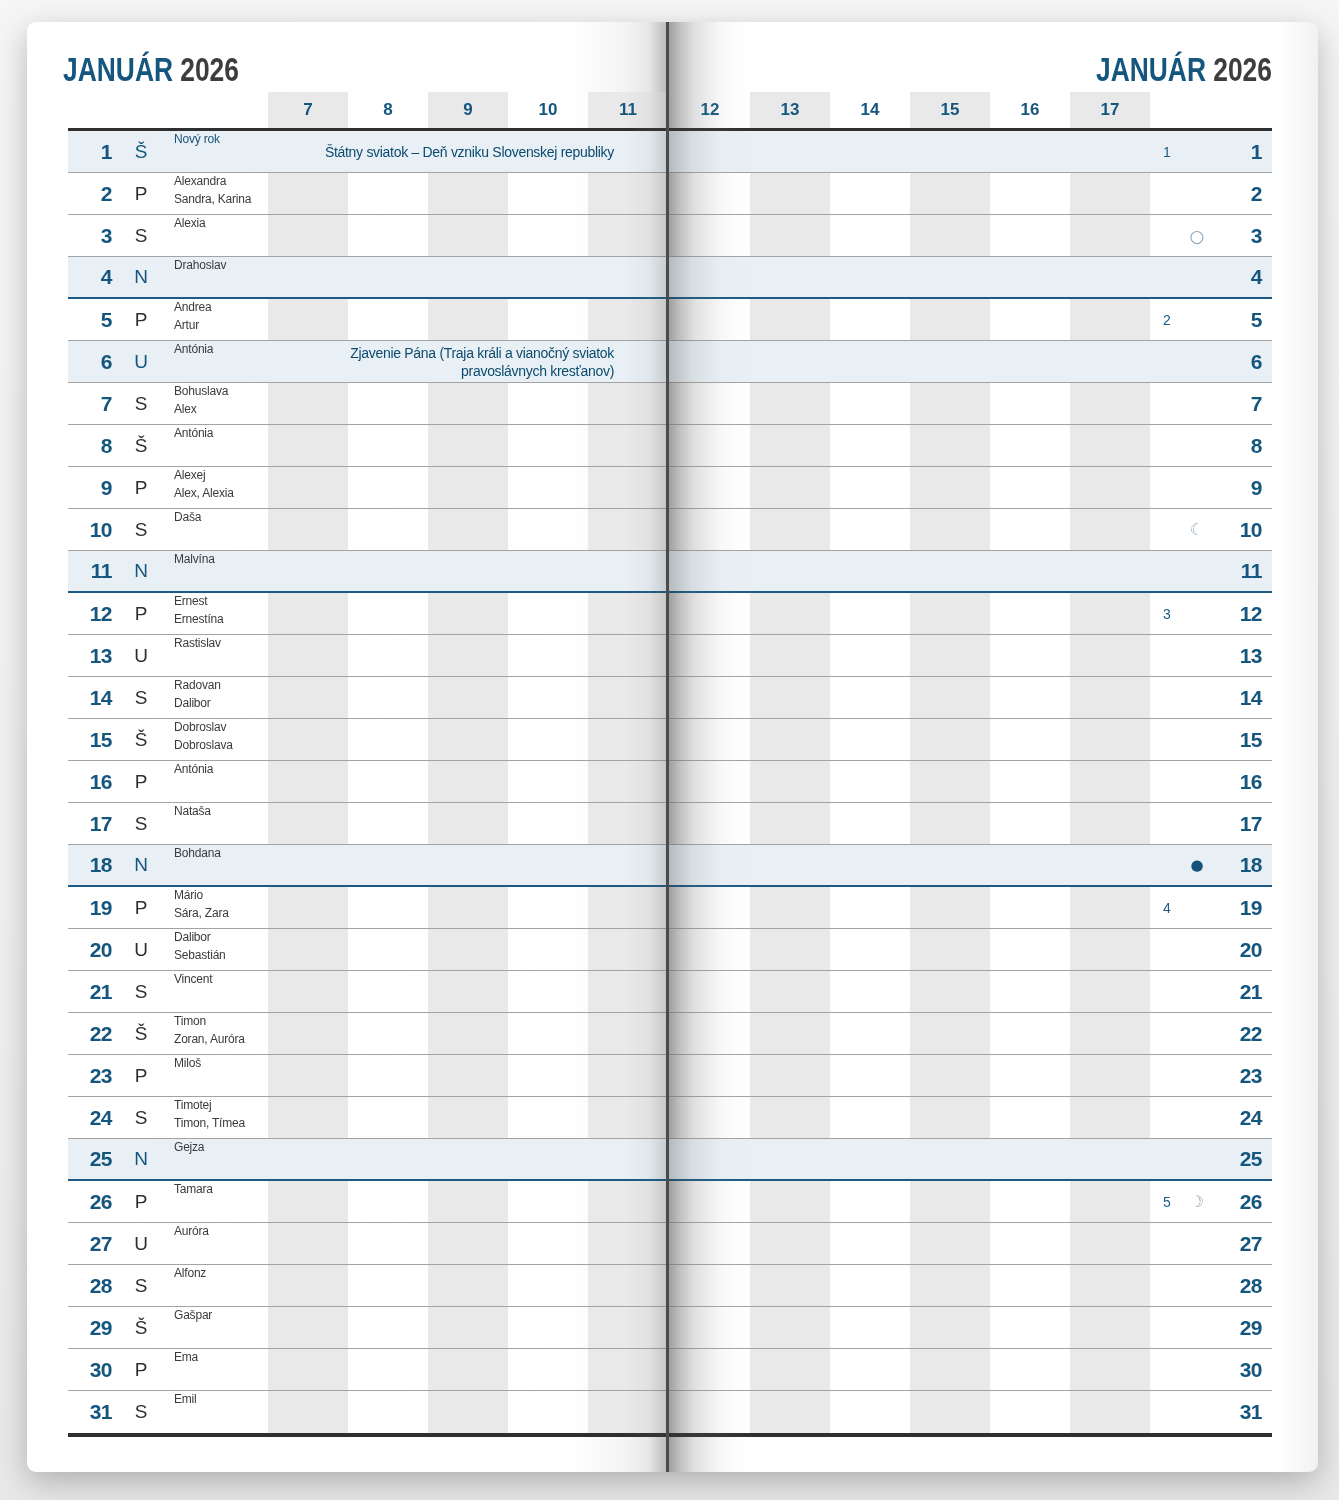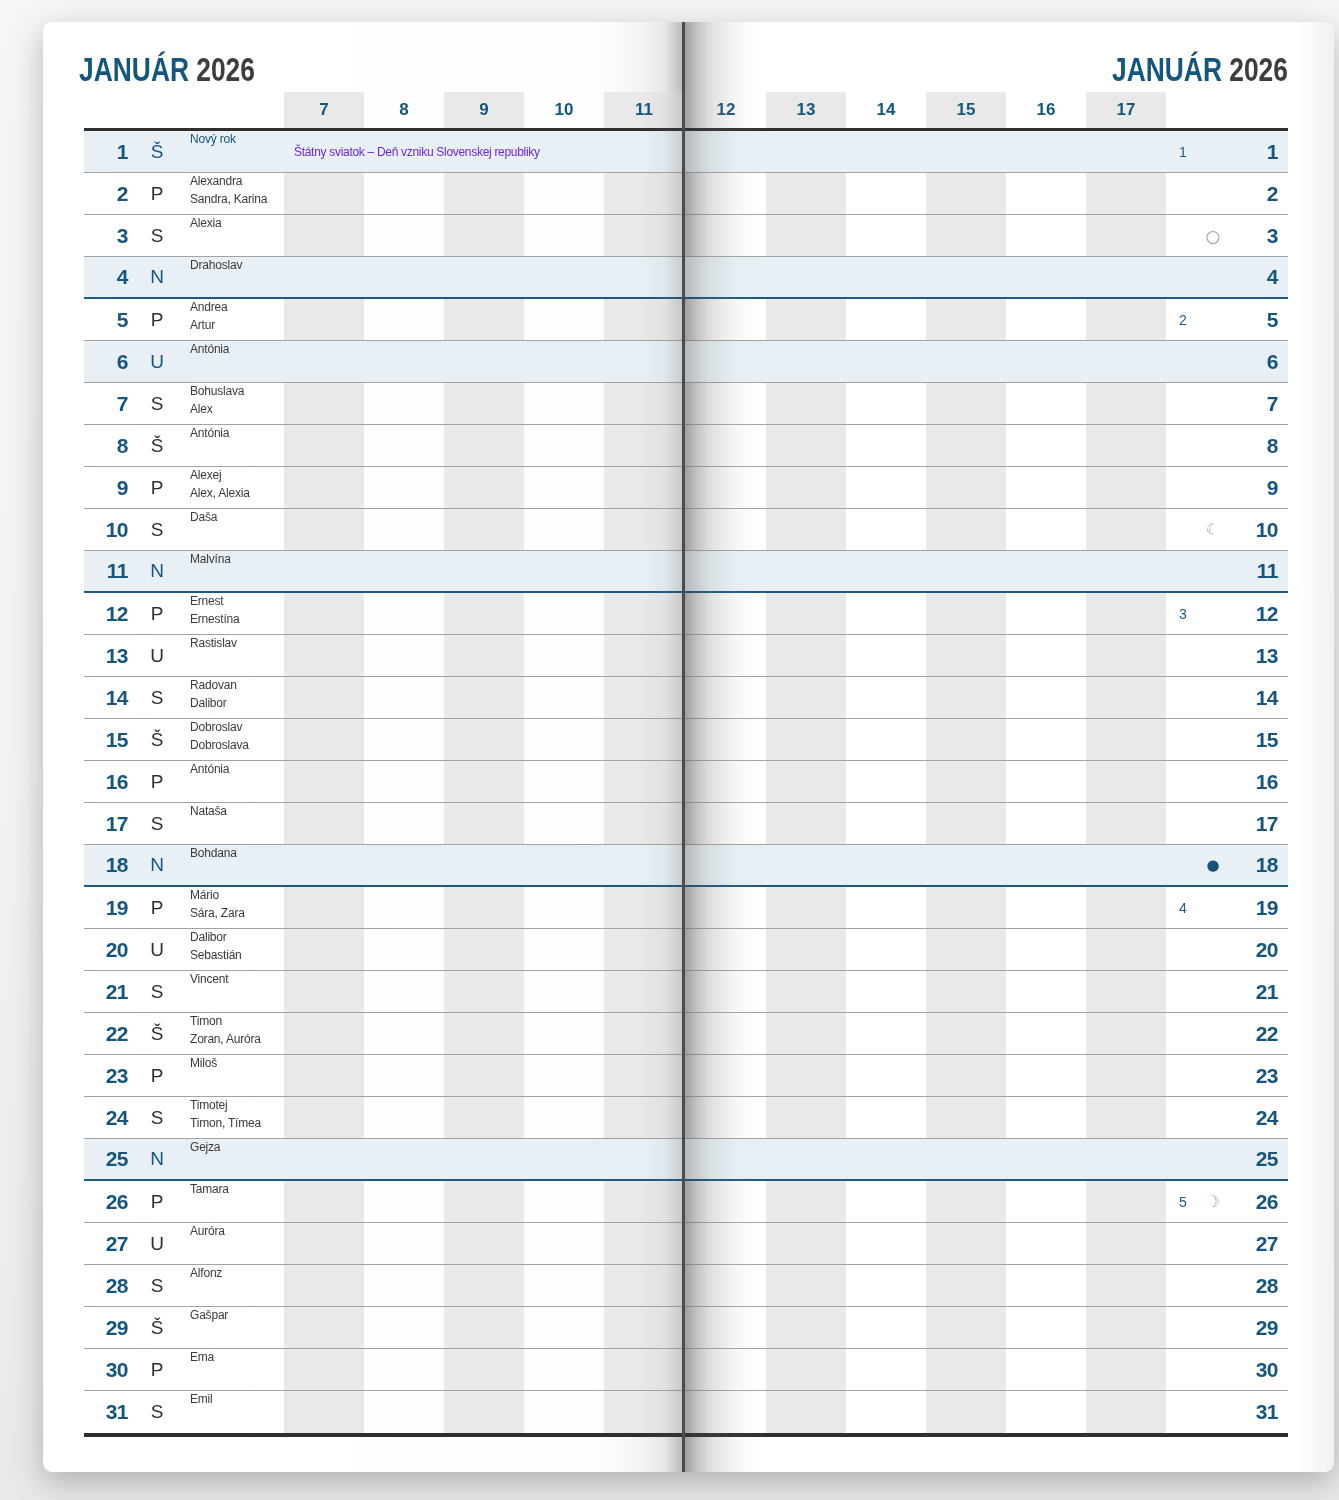--- a/index.html
+++ b/index.html
@@ -2,21 +2,21 @@
 <html><head>
 <meta charset="utf-8">
 <style>
   html,body{margin:0;padding:0;}
   body{
     width:1339px;height:1500px;position:relative;overflow:hidden;
     background:linear-gradient(180deg,#f6f6f6 0%,#f1f1f1 60%,#e9e9e9 100%);
     font-family:"Liberation Sans",sans-serif;
     -webkit-font-smoothing:antialiased;
   }
-  .book{position:absolute;left:43px;top:22px;width:1291px;height:1450px;
+  .book{position:absolute;left:27px;top:22px;width:1291px;height:1450px;
         filter:drop-shadow(0 10px 16px rgba(0,0,0,0.25));}
   .page{position:absolute;top:0;height:1450px;background:#fff;}
   .page-left{left:0;width:641px;border-radius:9px 0 0 9px;
     background:linear-gradient(to right,#ffffff 0%,#fefefe 86%,#efefef 97%,#d9d9d9 100%);}
   .page-right{left:641px;width:650px;border-radius:0 9px 9px 0;
     background:linear-gradient(to right,#c9c9c9 0px,#e3e3e3 12px,#f3f3f3 30px,#ffffff 72px,#ffffff 94%,#f1f1f1 100%);}
   .spine-line{position:absolute;left:639px;top:0;width:3px;height:1450px;background:#4b4b4b;z-index:30;}
   .gutter-shadow-right{position:absolute;left:0;top:0;width:86px;height:1450px;z-index:20;pointer-events:none;
     background:linear-gradient(to right,rgba(55,55,55,0.30) 0%,rgba(110,110,110,0.14) 28%,rgba(200,200,200,0.05) 60%,rgba(255,255,255,0) 100%);}
   .gutter-shadow-left{position:absolute;right:0;top:0;width:42px;height:1450px;z-index:20;pointer-events:none;
@@ -53,21 +53,21 @@
   .wd{position:absolute;left:56px;width:34px;top:0;height:100%;
     display:flex;align-items:center;justify-content:center;
     font-size:19px;color:#2f2f2f;}
   .wd.blue{color:#15567f;}
   .names{position:absolute;left:106px;top:0;height:100%;width:150px;
     display:flex;flex-direction:column;
     font-size:12px;line-height:17.5px;color:#3b3b3b;letter-spacing:-0.2px;}
   .names.blue{color:#1a527c;}
   .note{position:absolute;left:210px;top:0;height:100%;width:336px;
     display:flex;flex-direction:column;justify-content:center;
-    font-size:12px;line-height:18px;color:#6d28d9;letter-spacing:-0.3px;z-index:5;}
+    font-size:14px;line-height:18px;color:#0c4a6e;letter-spacing:-0.3px;z-index:5;text-align:right;}
 
   
   .wk{position:absolute;left:488px;width:22px;top:0;height:100%;
     display:flex;align-items:center;justify-content:center;
     font-size:14px;color:#1d5a85;}
   .moon{position:absolute;left:516px;width:26px;top:0;height:100%;
     display:flex;align-items:center;justify-content:center;
     font-family:"DejaVu Sans",sans-serif;font-size:16px;color:#8fa9bd;}
   .moon.new-moon{color:#17527a;font-size:15px;}
   .moon.full-moon{font-size:17px;}
@@ -135,20 +135,21 @@
             <span class="nm">Andrea</span>
             <span class="nm">Artur</span>
           </span>
         </div>
         <div class="row hl">
           <span class="dnum">6</span>
           <span class="wd blue">U</span>
           <span class="names">
             <span class="nm">Antónia</span>
           </span>
+          <span class="note">Zjavenie Pána (Traja králi a vianočný sviatok pravoslávnych kresťanov)</span>
         </div>
         <div class="row">
           <span class="dnum">7</span>
           <span class="wd">S</span>
           <span class="names">
             <span class="nm">Bohuslava</span>
             <span class="nm">Alex</span>
           </span>
         </div>
         <div class="row">

